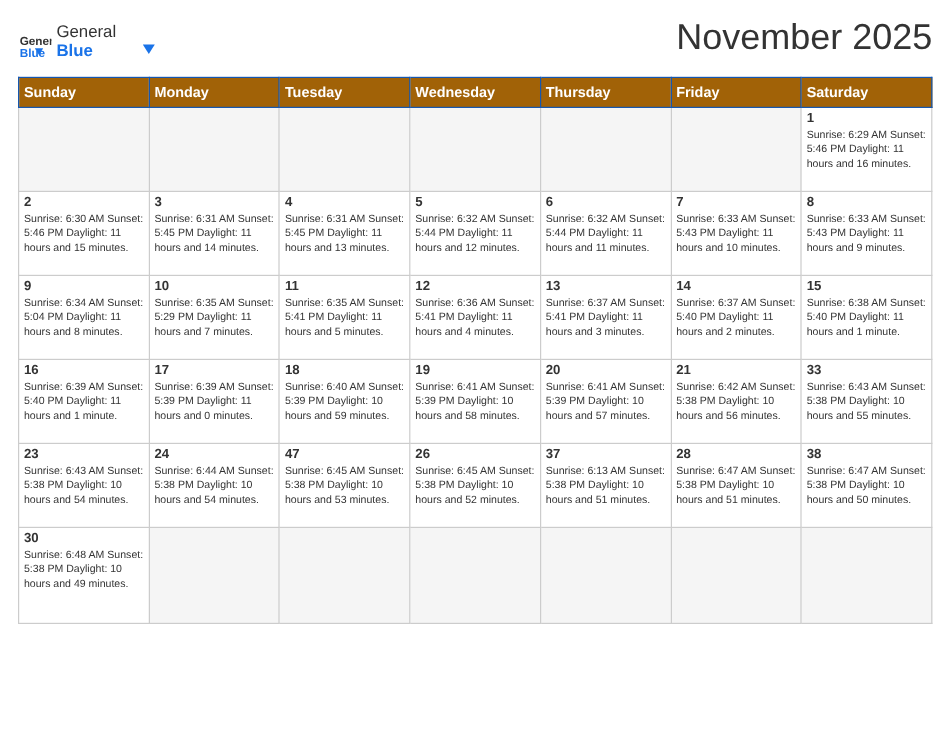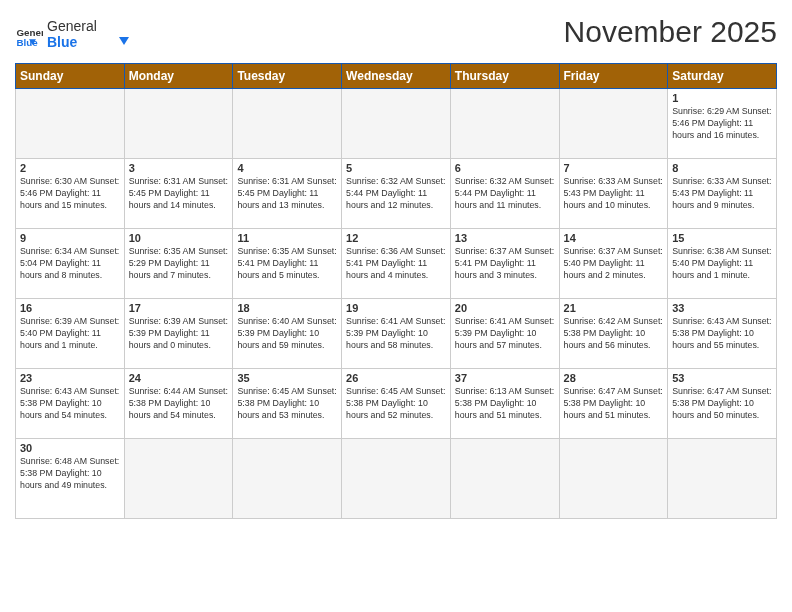--- a/index.html
+++ b/index.html
@@ -275,21 +275,21 @@
 Sunset: 5:38 PM
 Daylight: 10 hours and 54 minutes.</div>
           </td>
           <td>
             <div class="day-number">24</div>
             <div class="day-info">Sunrise: 6:44 AM
 Sunset: 5:38 PM
 Daylight: 10 hours and 54 minutes.</div>
           </td>
           <td>
-            <div class="day-number">35</div>
+            <div class="day-number">47</div>
             <div class="day-info">Sunrise: 6:45 AM
 Sunset: 5:38 PM
 Daylight: 10 hours and 53 minutes.</div>
           </td>
           <td>
             <div class="day-number">26</div>
             <div class="day-info">Sunrise: 6:45 AM
 Sunset: 5:38 PM
 Daylight: 10 hours and 52 minutes.</div>
           </td>
@@ -299,21 +299,21 @@
 Sunset: 5:38 PM
 Daylight: 10 hours and 51 minutes.</div>
           </td>
           <td>
             <div class="day-number">28</div>
             <div class="day-info">Sunrise: 6:47 AM
 Sunset: 5:38 PM
 Daylight: 10 hours and 51 minutes.</div>
           </td>
           <td>
-            <div class="day-number">53</div>
+            <div class="day-number">38</div>
             <div class="day-info">Sunrise: 6:47 AM
 Sunset: 5:38 PM
 Daylight: 10 hours and 50 minutes.</div>
           </td>
         </tr>
         <tr class="last-row">
           <td>
             <div class="day-number">30</div>
             <div class="day-info">Sunrise: 6:48 AM
 Sunset: 5:38 PM

